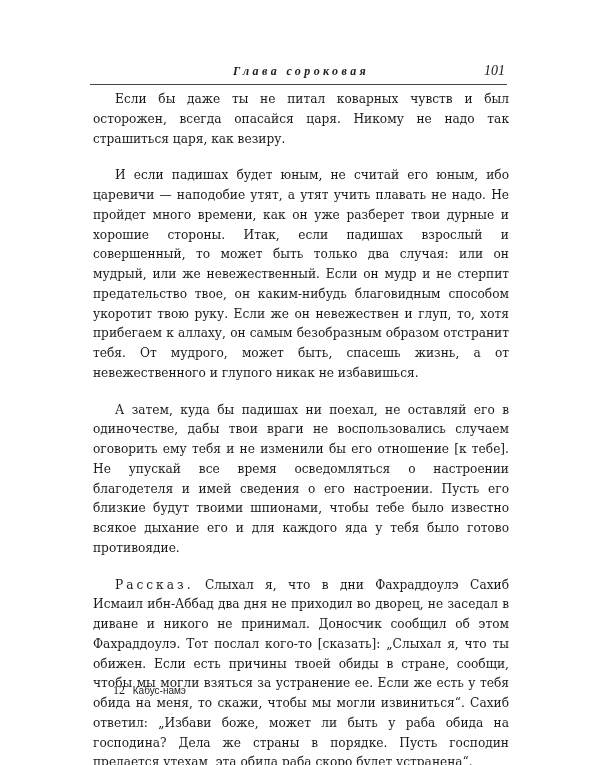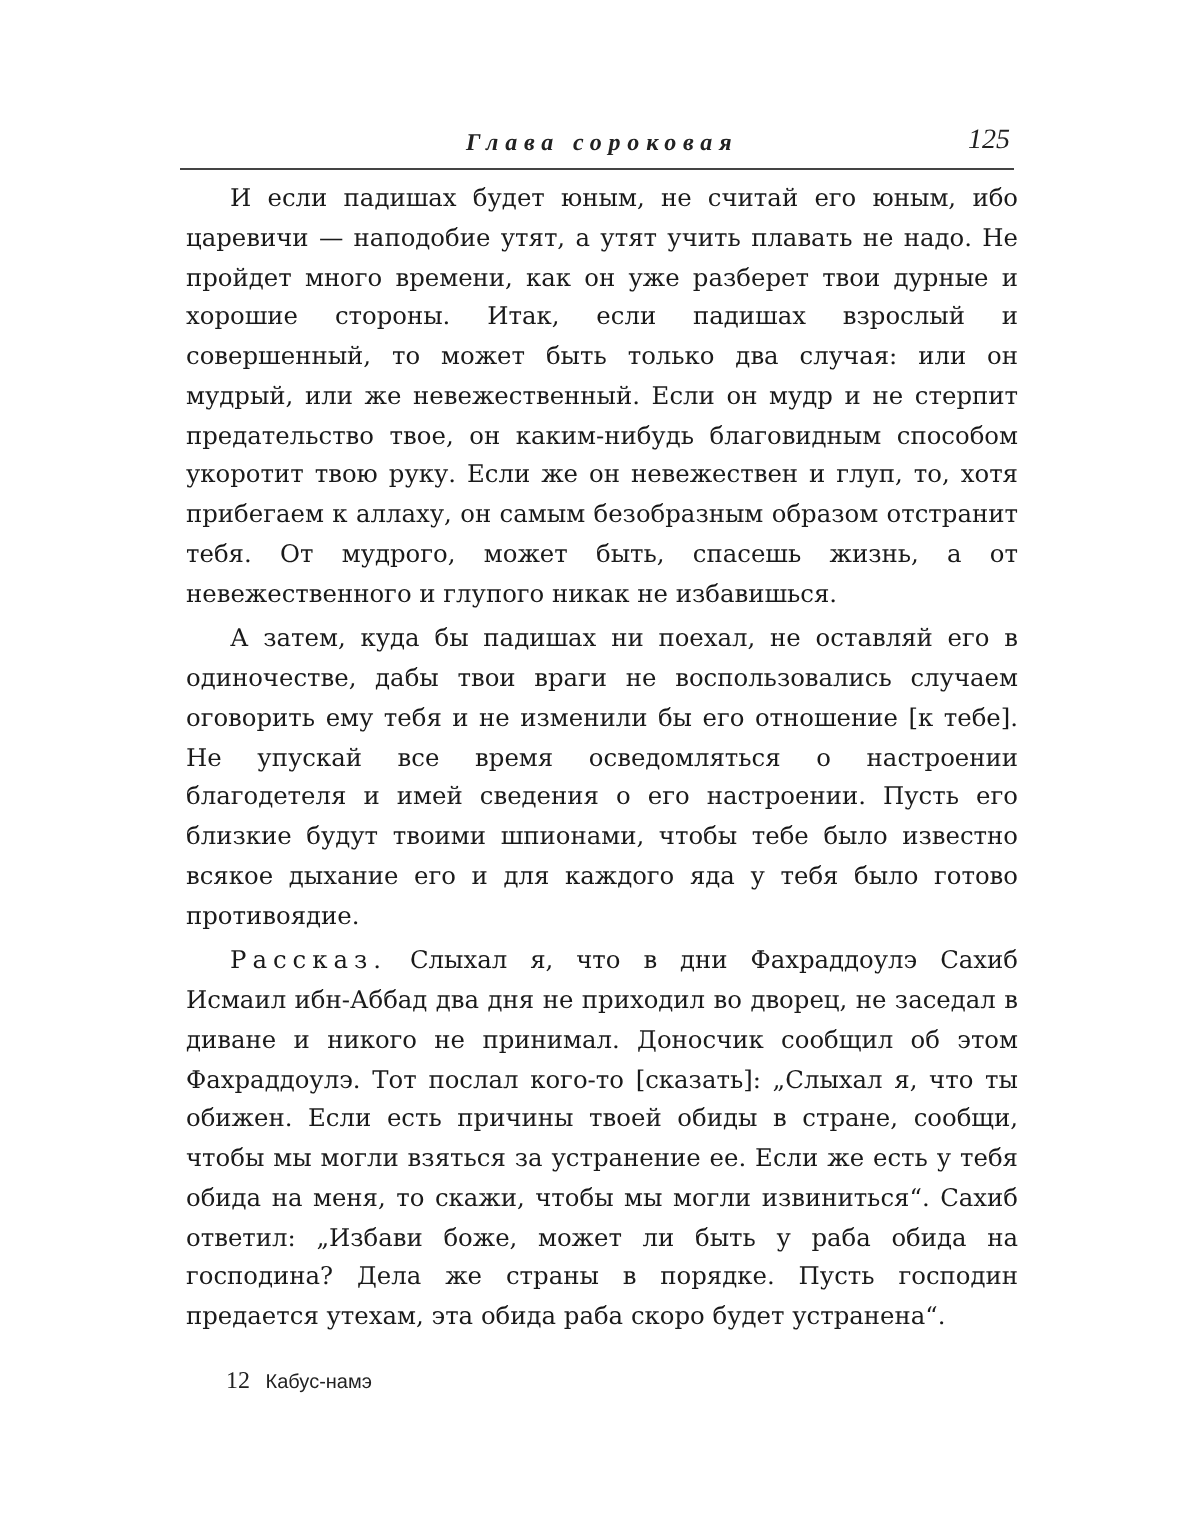--- a/index.html
+++ b/index.html
@@ -10,36 +10,37 @@
   .running-title { position: absolute; left: 143px; top: 0px;
             font-family: "Liberation Serif", serif; font-style: italic; font-weight: bold;
             font-size: 12px; letter-spacing: 3.4px; color: #222; }
   .page-number { position: absolute; right: 2px; top: -1px;
             font-family: "Liberation Serif", serif; font-style: italic;
             font-size: 14px; color: #222; }
   .body-text { position: absolute; left: 93px; top: 90px; width: 416px;
             font-family: "DejaVu Serif", serif; font-size: 12.2px; line-height: 19.75px;
             color: #1a1a1a; text-align: justify; }
   .body-text p { margin: 0; text-indent: 22px; }
-  .body-text p + p { margin-top: 3px; }
+  .body-text p + p { margin-top: 17px; }
   .spaced { letter-spacing: 3px; }
   .footer { position: absolute; left: 113px; top: 683px;
             font-family: "Liberation Sans", sans-serif; font-size: 10px; color: #222; text-align: right; }
   .footer .sig-num { font-family: "Liberation Serif", serif; font-size: 12px; margin-right: 5px; }
 </style>
 </head>
 <body>
 
 <div class="page">
   <div class="header">
     <span class="running-title">Глава сороковая</span>
-    <span class="page-number">125</span>
+    <span class="page-number">101</span>
   </div>
 
   <div class="body-text">
+    <p><span>Если бы даже ты не питал коварных чувств и был осторожен, всегда опасайся царя. Никому не надо так страшиться царя, как везиру.</span></p>
     <p><span>И если падишах будет юным, не считай его юным, ибо царевичи — наподобие утят, а утят учить плавать не надо. Не пройдет много времени, как он уже разберет твои дурные и хорошие стороны. Итак, если падишах взрослый и совершенный, то может быть только два случая: или он мудрый, или же невежественный. Если он мудр и не стерпит предательство твое, он каким-нибудь благовидным способом укоротит твою руку. Если же он невежествен и глуп, то, хотя прибегаем к аллаху, он самым безобразным образом отстранит тебя. От мудрого, может быть, спасешь жизнь, а от невежественного и глупого никак не избавишься.</span></p>
     <p><span>А затем, куда бы падишах ни поехал, не оставляй его в одиночестве, дабы твои враги не воспользовались случаем оговорить ему тебя и не изменили бы его отношение [к тебе]. Не упускай все время осведомляться о настроении благодетеля и имей сведения о его настроении. Пусть его близкие будут твоими шпионами, чтобы тебе было известно всякое дыхание его и для каждого яда у тебя было готово противоядие.</span></p>
     <p><span class="spaced">Рассказ.</span><span> Слыхал я, что в дни Фахраддоулэ Сахиб Исмаил ибн-Аббад два дня не приходил во дворец, не заседал в диване и никого не принимал. Доносчик сообщил об этом Фахраддоулэ. Тот послал кого-то [сказать]: „Слыхал я, что ты обижен. Если есть причины твоей обиды в стране, сообщи, чтобы мы могли взяться за устранение ее. Если же есть у тебя обида на меня, то скажи, чтобы мы могли извиниться“. Сахиб ответил: „Избави боже, может ли быть у раба обида на господина? Дела же страны в порядке. Пусть господин предается утехам, эта обида раба скоро будет устранена“.</span></p>
 
   </div>
 
   <div class="footer">
     <span class="sig-num">12</span>
     <span>Кабус-намэ</span>
   </div>

